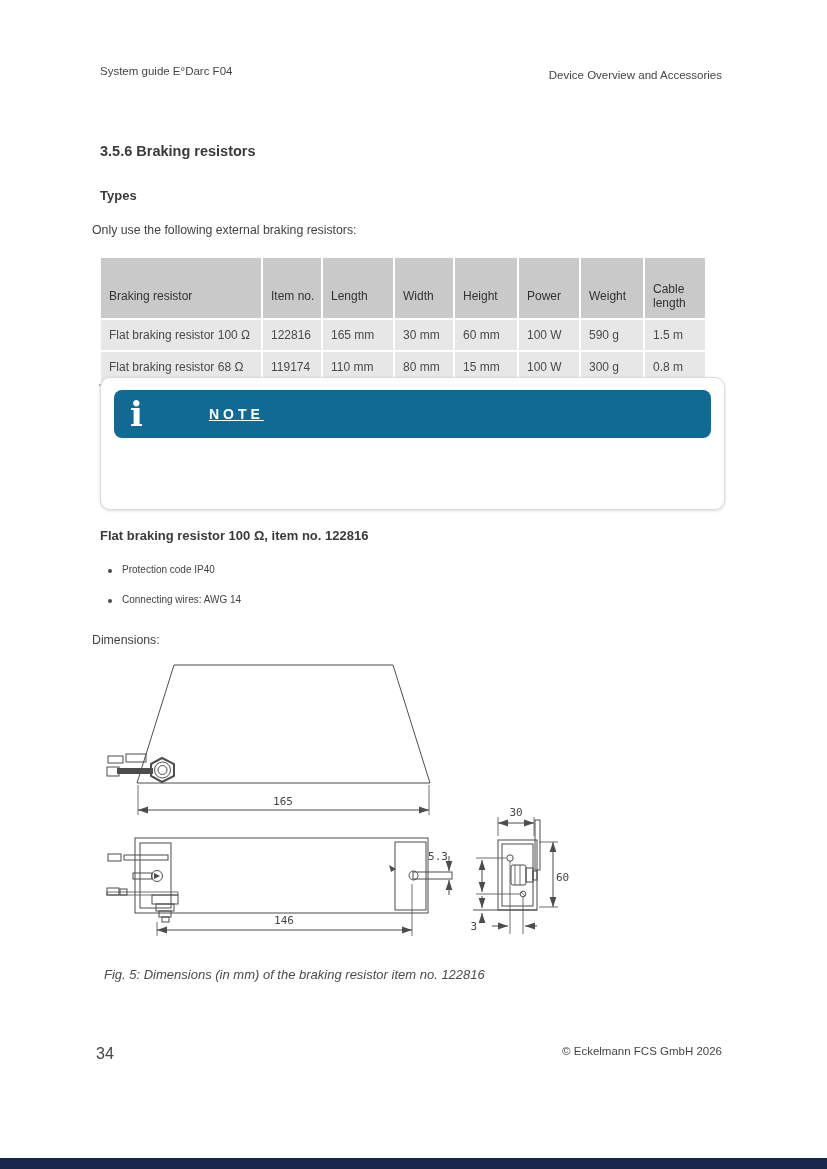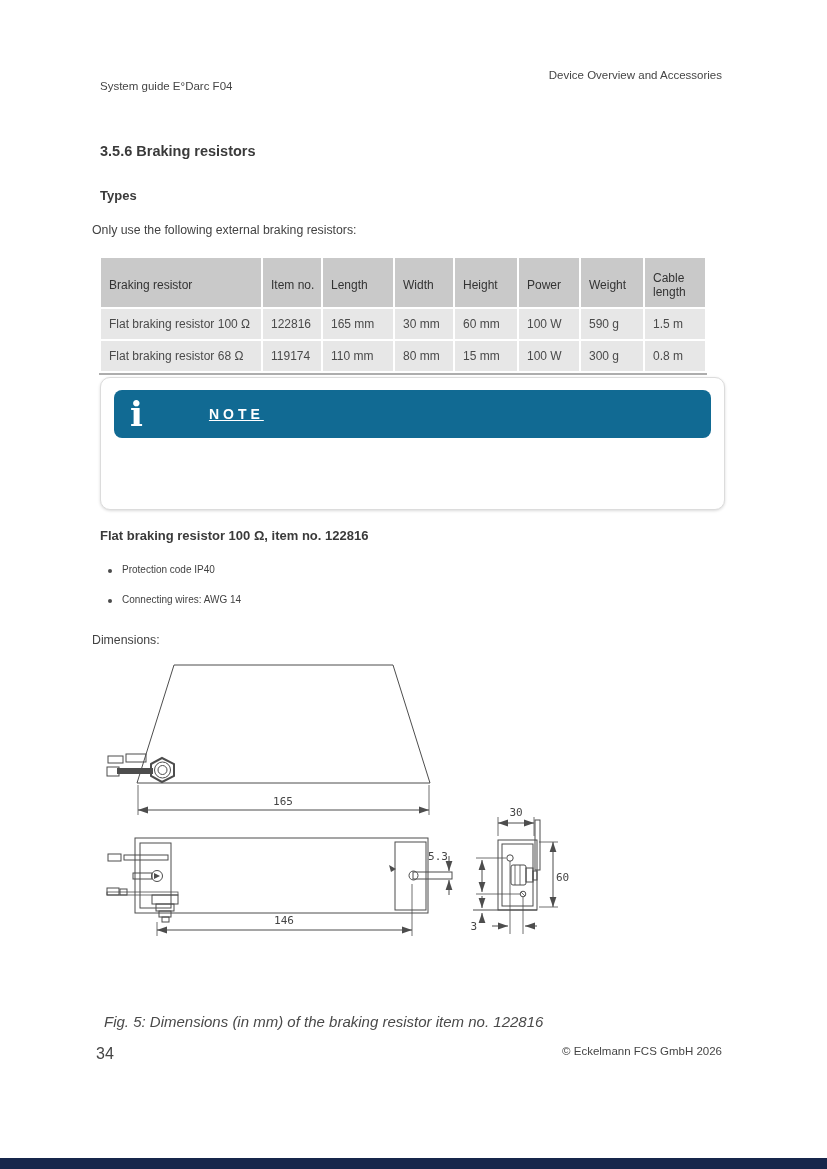--- a/index.html
+++ b/index.html
@@ -2,50 +2,50 @@
 <html><head>
 <meta charset="utf-8">
 <style>
   html,body{margin:0;padding:0;background:#ffffff;}
   .page{
     position:relative;width:827px;height:1169px;background:#ffffff;overflow:hidden;
     font-family:"Liberation Sans",sans-serif;color:#3f3f3f;
   }
   .abs{position:absolute;}
   
-  .hdr-left{top:80px;left:100px;font-size:11.5px;color:#454545;}
+  .hdr-left{top:65px;left:100px;font-size:11.5px;color:#454545;}
   .hdr-right{top:69px;right:105px;font-size:11.5px;color:#454545;}
   
   .h1{top:143px;left:100px;font-size:14.5px;font-weight:bold;color:#3a3a3a;}
   .h-italic{left:100px;font-size:13px;font-weight:bold;color:#3a3a3a;}
   .types{top:188px;}
   .sub2{top:528px;}
   .body-text{left:92px;font-size:12.3px;color:#424242;}
   .intro{top:223px;}
   .dims-label{top:633px;}
   
   .tbl{position:absolute;top:256px;left:99px;border-collapse:separate;border-spacing:2px;table-layout:fixed;}
-  .tbl th{background:#c9c9c9;font-size:12px;font-weight:normal;color:#333;text-align:left;vertical-align:middle;padding:7px 6px 2px 8px;height:40px;}
+  .tbl th{background:#c9c9c9;font-size:12px;font-weight:normal;color:#333;text-align:left;vertical-align:middle;padding:18px 6px 2px 8px;height:40px;}
   .tbl td{background:#e7e7e7;font-size:12px;color:#4a4a4a;text-align:left;vertical-align:middle;padding:2px 6px 2px 8px;height:26px;}
   .tbl{border-bottom:2px solid #adadad;}
   
   .note{top:377px;left:100px;width:623px;height:131px;background:#fff;border:1px solid #dcdcdc;
         border-radius:10px;box-shadow:0 1px 3px rgba(0,0,0,0.15);}
   .note-bar{position:absolute;top:12px;left:13px;right:13px;height:48px;background:#116a93;border-radius:8px;
             display:flex;align-items:center;}
   .note-i{font-family:"DejaVu Serif",serif;font-weight:bold;font-size:34px;color:#fff;margin-left:16px;line-height:1;}
   .note-title{color:#fff;font-size:14px;font-weight:bold;letter-spacing:4px;margin-left:66px;text-decoration:underline;}
   .note-body{position:absolute;top:66px;left:13px;right:13px;font-size:12.5px;line-height:29px;color:#3f3f3f;}
   
   .bullets{top:564px;left:100px;}
   .bullet{position:relative;padding-left:22px;margin-bottom:19px;font-size:10px;color:#424242;}
   .bullet .dot{position:absolute;left:8px;top:5px;width:4px;height:4px;border-radius:50%;background:#4a4a4a;}
   
   .figure{top:664px;left:100px;width:469px;height:283px;background:#fff;}
-  .caption{top:1013px;left:104px;font-size:15px;font-style:italic;color:#4a4a4a;}
+  .caption{top:967px;left:104px;font-size:13px;font-style:italic;color:#4a4a4a;}
   
   .ftr-left{top:1045px;left:96px;font-size:16px;color:#454545;}
   .ftr-right{top:1045px;right:105px;font-size:11.5px;color:#454545;}
   .bottombar{position:absolute;left:0;bottom:0;width:100%;height:11px;background:#17264b;}
   
   .figure svg text{font-family:"DejaVu Sans Mono",monospace;font-size:11px;fill:#454545;}
   .figure svg .ln{stroke:#4d4d4d;stroke-width:1;fill:none;}
   .figure svg .thin{stroke:#4d4d4d;stroke-width:0.8;fill:none;}
   .figure svg .thick{stroke:#4d4d4d;stroke-width:2;fill:none;}
   .figure svg .fil{fill:#4d4d4d;stroke:none;}

